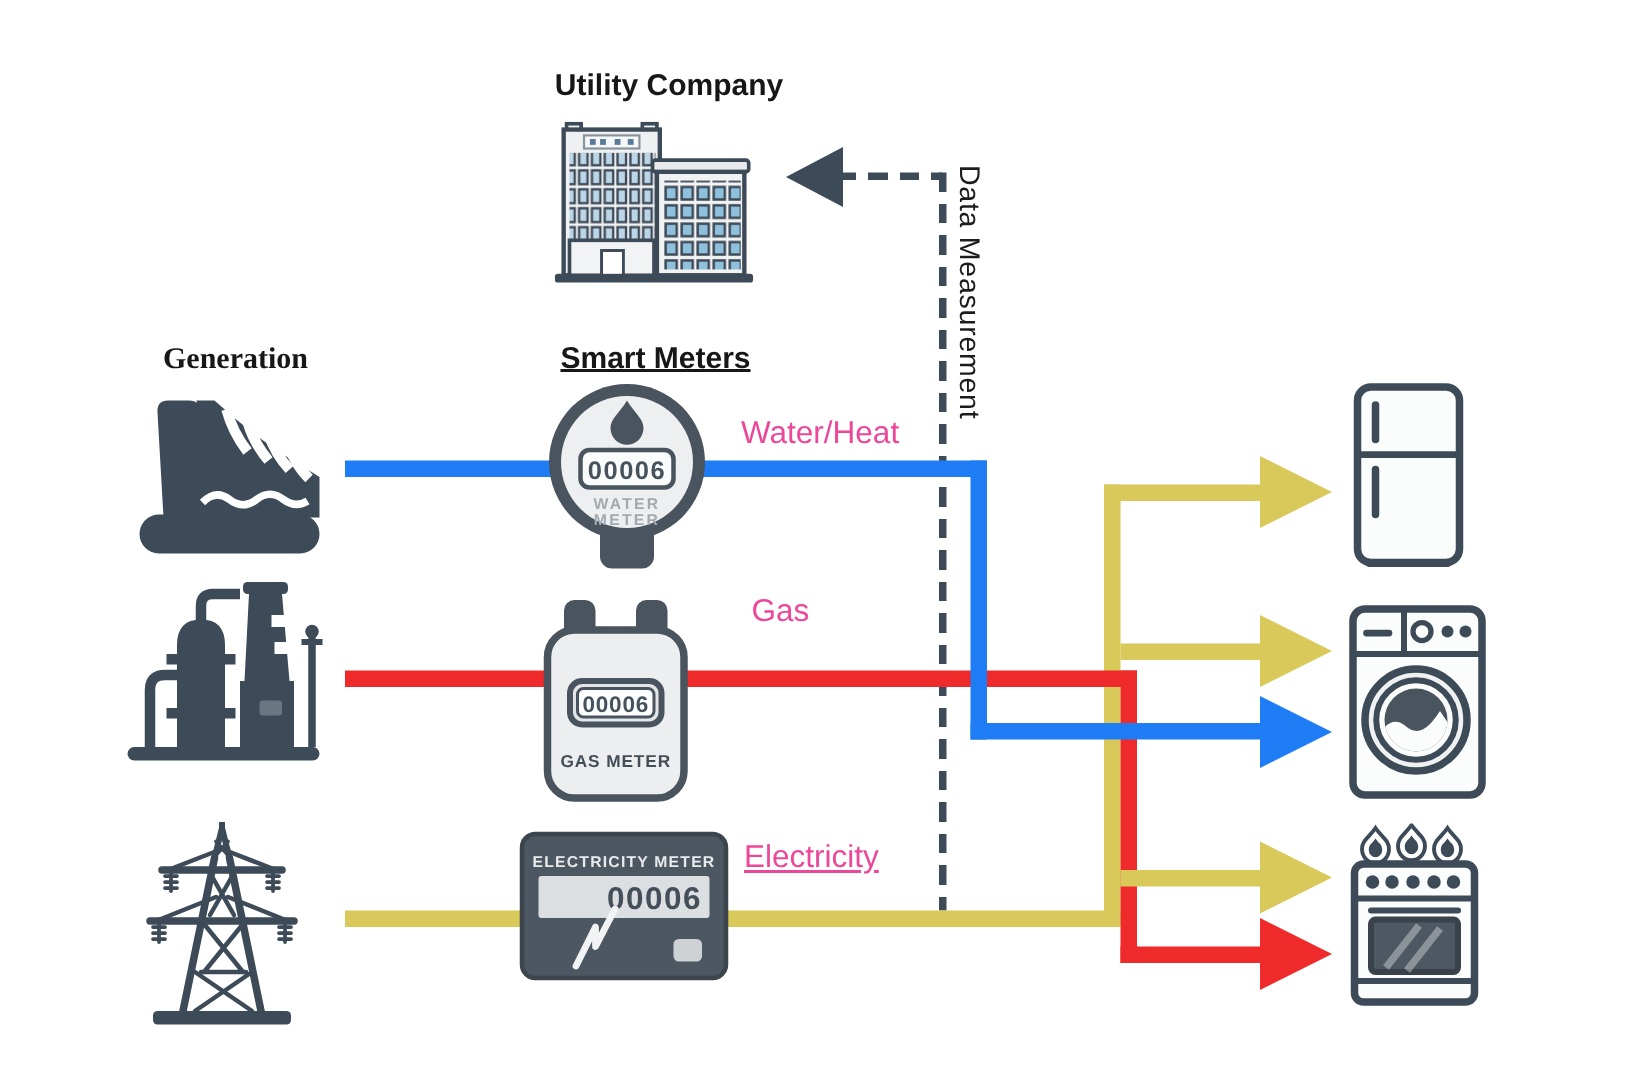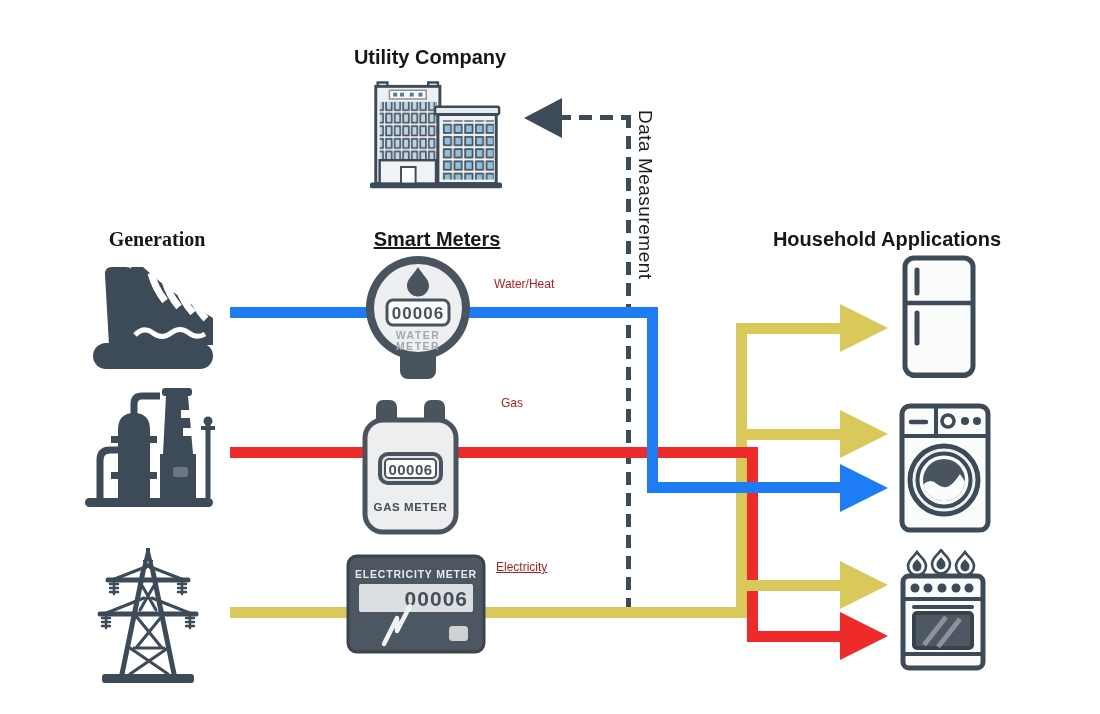--- a/index.html
+++ b/index.html
@@ -14,21 +14,21 @@
   html,body{margin:0;padding:0;background:#fff;}
   .canvas{
     position:relative;width:1100px;height:714px;background:#ffffff;
     font-family:"Liberation Sans", sans-serif;overflow:hidden;
   }
   .title{
     position:absolute;transform:translateX(-50%);
     font-size:20px;font-weight:bold;color:#171717;white-space:nowrap;z-index:7;
   }
   .flabel{
-    position:absolute;font-size:12px;color:#b91c1c;white-space:nowrap;z-index:7;
+    position:absolute;font-size:21px;color:#ec4899;white-space:nowrap;z-index:7;
   }
   .vlabel{
     position:absolute;font-size:19px;color:#1c1c1c;z-index:7;
     writing-mode:vertical-rl;letter-spacing:.5px;
   }
   .line{position:absolute;}
   .l-blue{background:var(--water-heat-blue);z-index:5;}
   .l-red{background:var(--gas-red);z-index:3;}
   .l-yellow{background:var(--electricity-yellow);z-index:2;}
   .z4{z-index:4;}
@@ -58,24 +58,23 @@
   .f-face{fill:#edeff0;}
   .f-white{fill:#fbfcfc;}
   .no-f{fill:none;}
   text{font-family:"Liberation Sans", sans-serif;}
 </style>
 </head>
 <body>
 
 <div class="canvas">
 
-  <div class="title" style="left:430px;top:46px;">Utility Company</div>
+  <div class="title" style="left:446px;top:46px;">Utility Company</div>
   <div class="title" style="left:157px;top:228px;font-family:Liberation Serif, serif;">Generation</div>
   <div class="title" style="left:437px;top:228px;text-decoration:underline;">Smart Meters</div>
-  <div class="title" style="left:887px;top:228px;">Household Applications</div>
 
   <div class="flabel" style="left:494px;top:277px;">Water/Heat</div>
   <div class="flabel" style="left:501px;top:396px;">Gas</div>
   <div class="flabel" style="left:496px;top:560px;text-decoration:underline;">Electricity</div>
   <div class="vlabel" style="left:634px;top:110px;">Data Measurement</div>
 
   <div class="dash-v" style="left:626px;top:115px;height:492px;"></div>
   <div class="dash-h" style="left:558px;top:115px;width:70px;"></div>
   <div class="arrow-dark" style="left:524px;top:98px;"></div>
 

